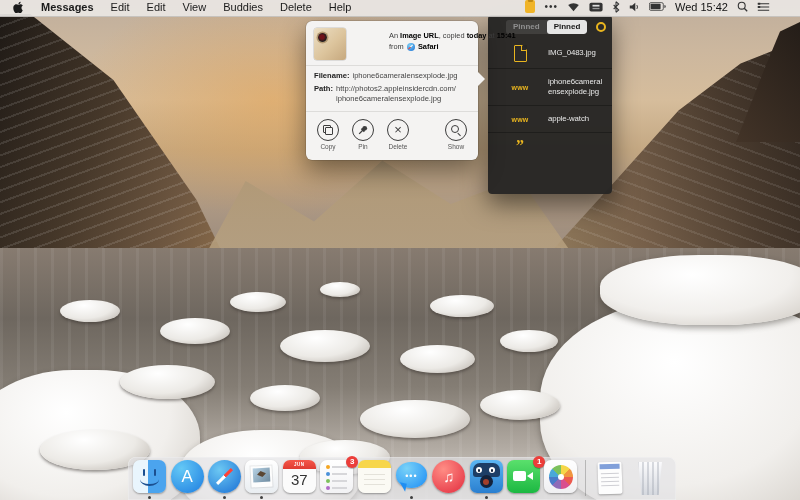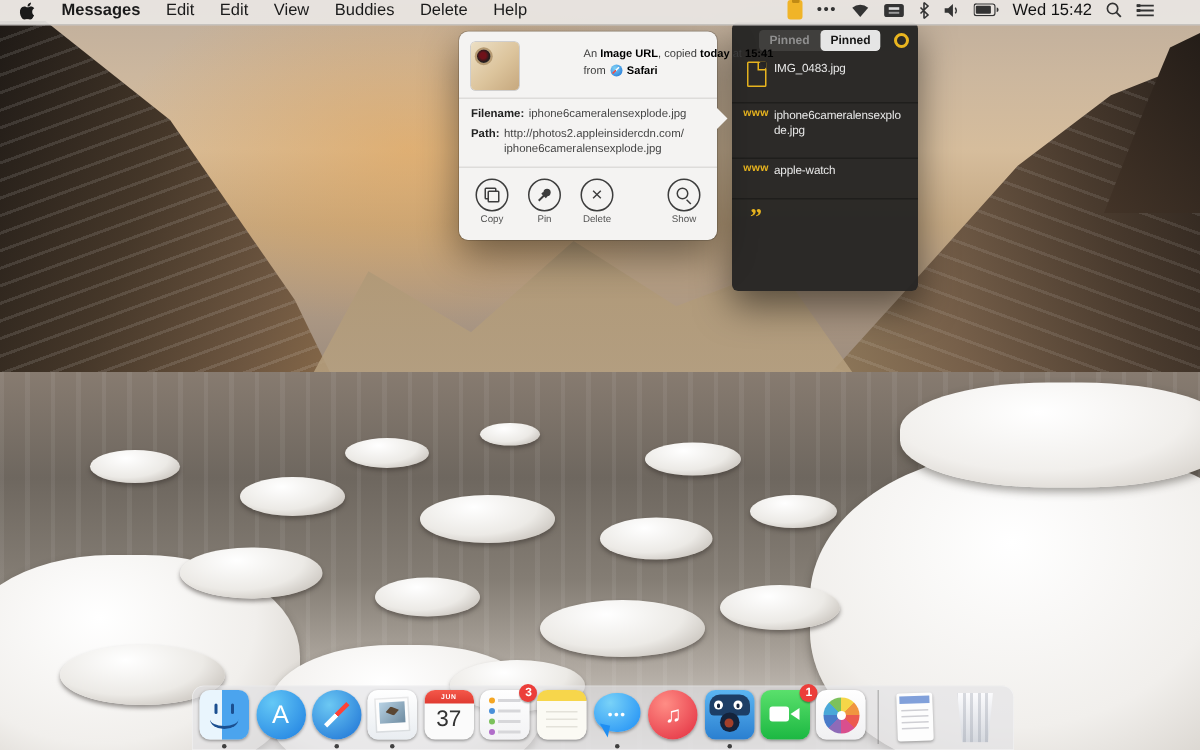--- a/index.html
+++ b/index.html
@@ -90,21 +90,21 @@
 
   
   .panel{position:absolute;left:488px;top:15px;width:124px;height:179px;z-index:24;
     background:rgba(38,37,36,.97);border-radius:4px;box-shadow:0 10px 24px rgba(0,0,0,.5);color:#e6e6e6;}
   .panel-head{display:flex;align-items:center;padding:5px 6px 3px 6px;}
   .seg{display:flex;background:rgba(255,255,255,.10);border-radius:3px;margin-left:12px;overflow:hidden;}
   .seg .tab{font-size:8px;font-weight:bold;padding:2px 7px 3px 7px;color:#8f8f8f;cursor:default;}
   .seg .tab.sel{background:#e5e5e5;color:#161616;border-radius:3px;}
   .gear{margin-left:auto;width:6px;height:6px;border:2.6px solid #e9b51f;border-radius:50%;cursor:default;}
   .items{padding:1px 0;}
-  .item{display:flex;align-items:flex-start;gap:0;padding:3px 6px 3px 4px;border-bottom:1px solid rgba(0,0,0,.28);cursor:default;}
+  .item{display:flex;align-items:center;gap:16px;padding:3px 6px 3px 20px;border-bottom:1px solid rgba(0,0,0,.28);cursor:default;}
   .item:last-child{border-bottom:none;}
   .icol{width:24px;flex:none;display:flex;justify-content:center;align-items:center;}
   .itext{font-size:7.8px;line-height:1.32;letter-spacing:-.1px;color:#e8e8e8;word-break:break-all;width:88px;}
   .i-doc{width:11px;height:15px;border:1.5px solid #e9b51f;border-radius:1px;position:relative;}
   .i-doc:after{content:"";position:absolute;right:-1px;top:-1px;width:0;height:0;
     border-top:5px solid #262524;border-left:5px solid transparent;box-shadow:-1px 1px 0 #e9b51f;}
   .i-www{font-size:7px;font-weight:bold;color:#e9b51f;letter-spacing:.2px;}
   .i-quote{font-family:"Liberation Serif",serif;font-size:16px;font-weight:bold;color:#e9b51f;line-height:6px;margin-top:7px;}
   .i-img{width:16px;height:12px;border:1.5px solid #e9b51f;border-radius:2px;position:relative;overflow:hidden;background:#262524;}
   .i-img .mtn{position:absolute;left:0;bottom:0;width:100%;height:7px;background:#e9b51f;

